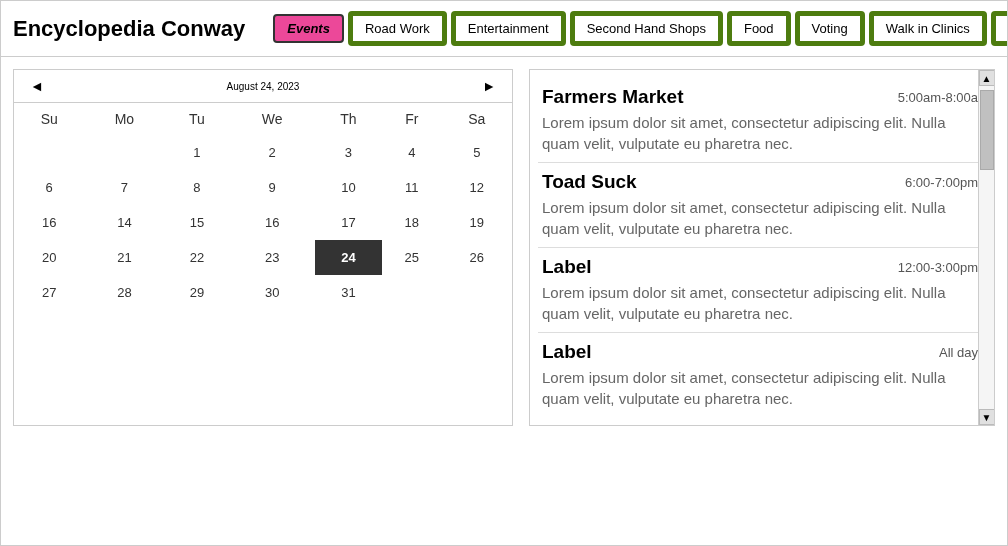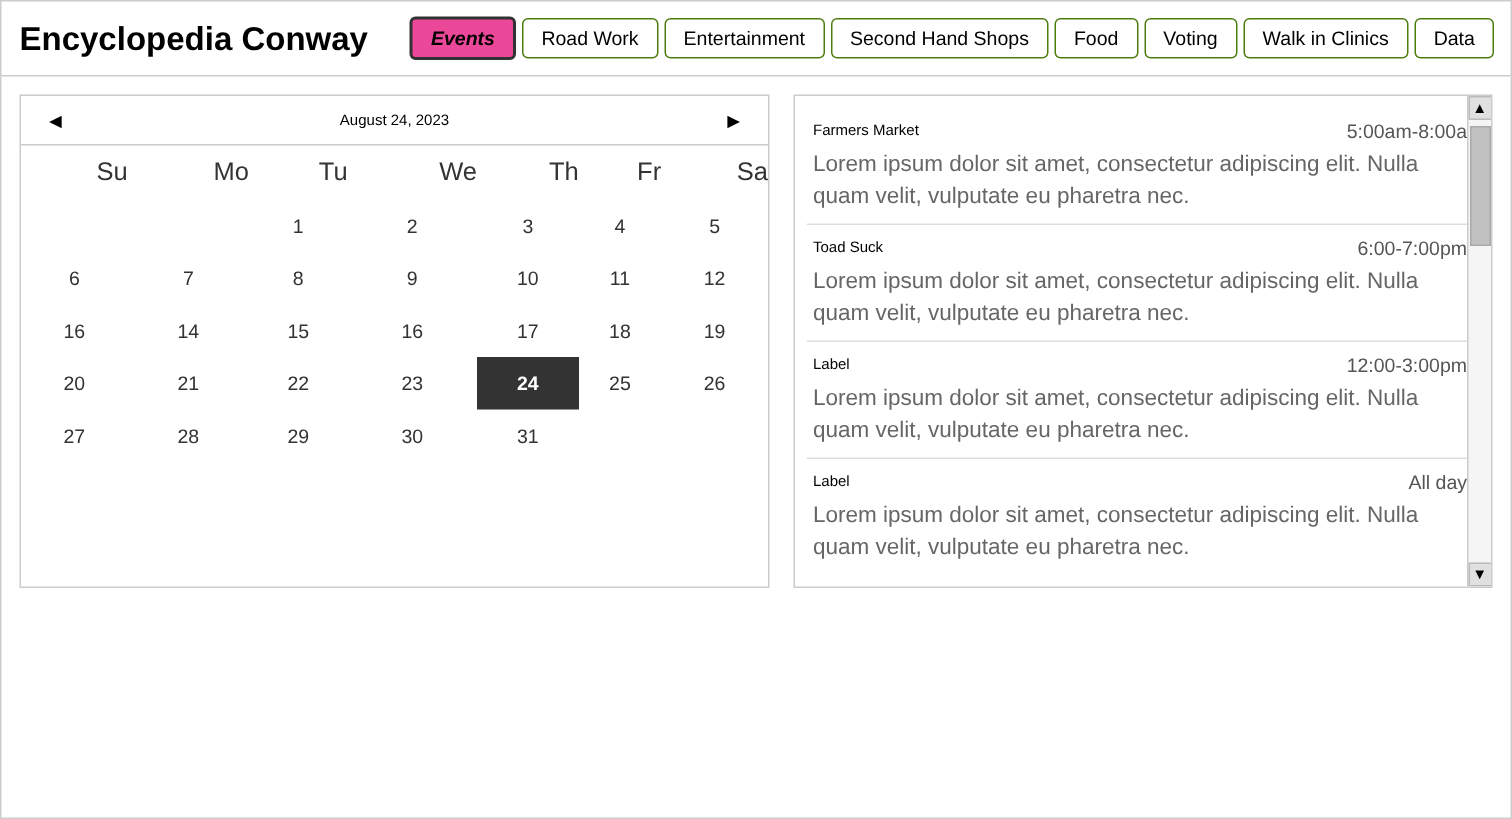--- a/index.html
+++ b/index.html
@@ -22,21 +22,21 @@
       flex-wrap: nowrap;
     }
     .app-title {
       font-size: 22px;
       font-weight: bold;
       margin-right: 24px;
       white-space: nowrap;
     }
     .nav-tab {
       padding: 5px 12px;
-      border: 1px solid #4d7c0f;
+      border: 5px solid #4d7c0f;
       border-radius: 4px;
       cursor: pointer;
       font-size: 13px;
       white-space: nowrap;
       background: #fff;
     }
     .nav-tab.active {
       background: #ec4899;
       border: 2px solid #333;
       font-weight: bold;
@@ -72,22 +72,22 @@
       padding: 2px 6px;
     }
     .calendar-month-label {
       font-size: 10px;
     }
     .calendar-grid {
       width: 100%;
       border-collapse: collapse;
     }
     .calendar-grid th {
-      text-align: right;
-      font-size: 17px;
+      text-align: center;
+      font-size: 14px;
       padding: 8px 0;
       font-weight: normal;
       color: #333;
       margin-top: 40px;
     }
     .calendar-grid td {
       text-align: center;
       font-size: 13px;
       padding: 10px 0;
       color: #333;
@@ -121,22 +121,22 @@
     .event-item:last-child {
       border-bottom: none;
     }
     .event-header {
       display: flex;
       justify-content: space-between;
       align-items: center;
       margin-bottom: 4px;
     }
     .event-name {
-      font-size: 10px;
-      font-weight: normal;
+      font-size: 19px;
+      font-weight: bold;
     }
     .event-time {
       font-size: 13px;
       color: #555;
       display: flex;
       align-items: center;
       gap: 4px;
     }
     .event-chevron {
       color: #999;

